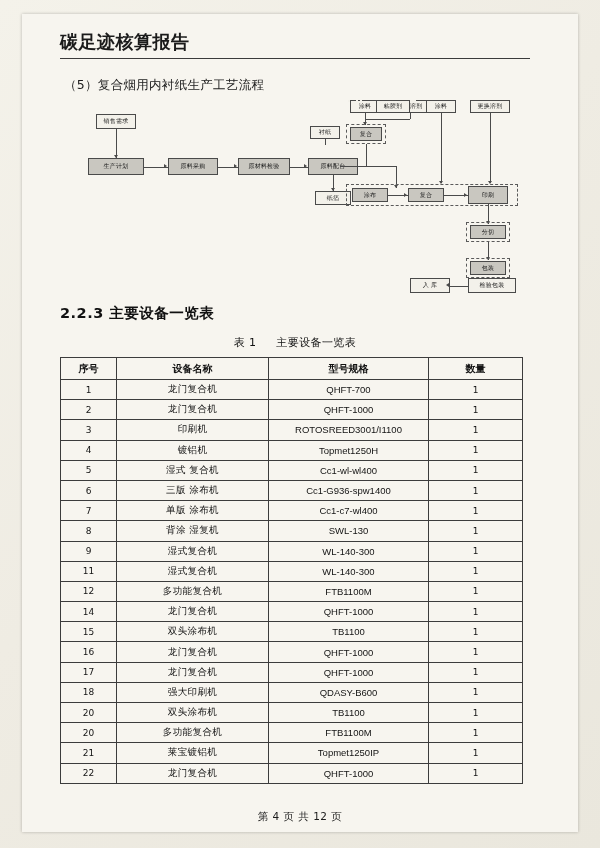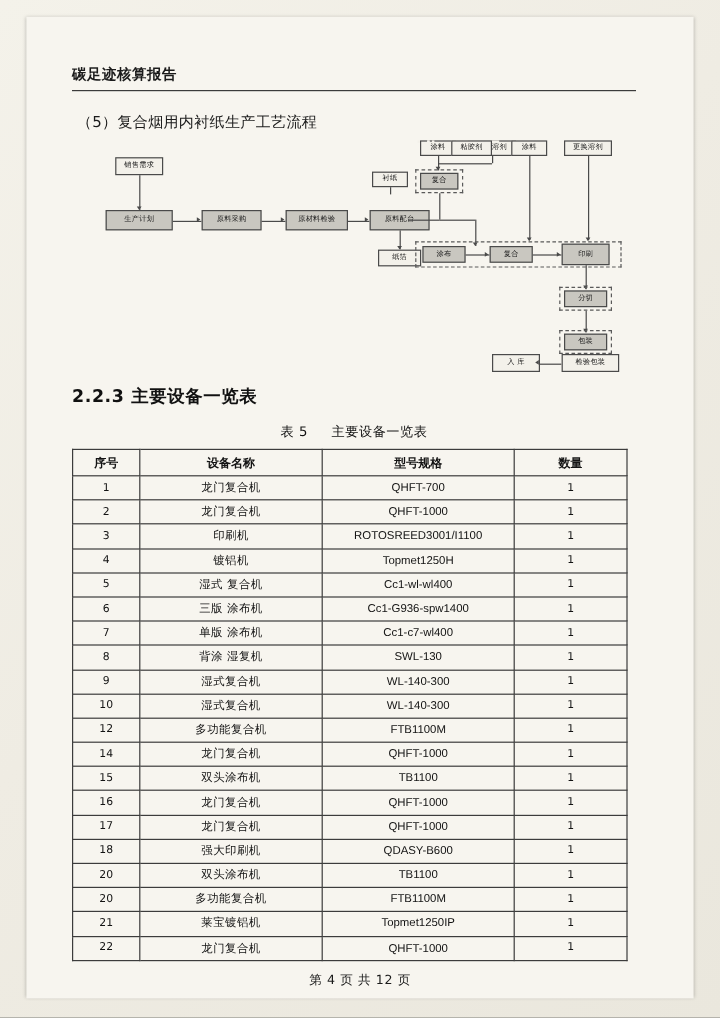--- a/index.html
+++ b/index.html
@@ -51,25 +51,24 @@
   }
   .doc-header .left {
     font-family: "DejaVu Sans", sans-serif;
     font-size: 12.5px;
     font-weight: bold;
     color: #1b1b1b;
     letter-spacing: .5px;
   }
   .doc-header .right {
     font-family: "DejaVu Sans", sans-serif;
-    font-size: 12px;
+    font-size: 18px;
     font-weight: bold;
     color: #1b1b1b;
     letter-spacing: .5px;
-    margin-top: 24px;
   }
 
   
   .sec-label {
     font-family: "DejaVu Sans", sans-serif;
     font-size: 12.5px;
     color: #1b1b1b;
     margin: 18px 0 6px 4px;
     letter-spacing: .3px;
   }
@@ -349,21 +348,21 @@
       <div class="arrow-r" style="left:386px; top:183.3px; transform: rotate(180deg);"></div>
       <div class="node white" style="left:408px; top:178px; width:48px; height:15px;">
         <span>检验包装</span>
       </div>
 
     </div>
 
     <div class="h3">2.2.3 主要设备一览表</div>
 
     <div class="tbl-caption">
-      <span>表 5</span>
+      <span>表 1</span>
       <span class="gap"></span>
       <span>主要设备一览表</span>
     </div>
 
     <table class="equip">
       <colgroup>
         <col class="c1">
           <col class="c2">
           <col class="c3">
           <col class="c4">
@@ -425,21 +424,21 @@
             <td class="model">SWL-130</td>
             <td class="qty">1</td>
           </tr>
           <tr>
             <td class="idx">9</td>
             <td class="cn">湿式复合机</td>
             <td class="model">WL-140-300</td>
             <td class="qty">1</td>
           </tr>
           <tr>
-            <td class="idx">10</td>
+            <td class="idx">11</td>
             <td class="cn">湿式复合机</td>
             <td class="model">WL-140-300</td>
             <td class="qty">1</td>
           </tr>
           <tr>
             <td class="idx">12</td>
             <td class="cn">多功能复合机</td>
             <td class="model">FTB1100M</td>
             <td class="qty">1</td>
           </tr>

